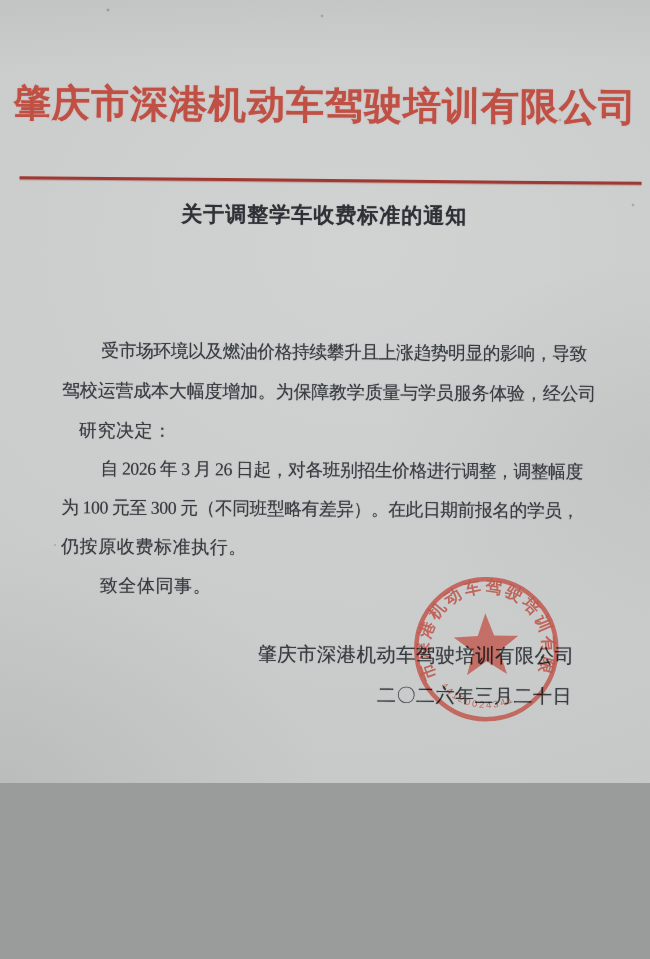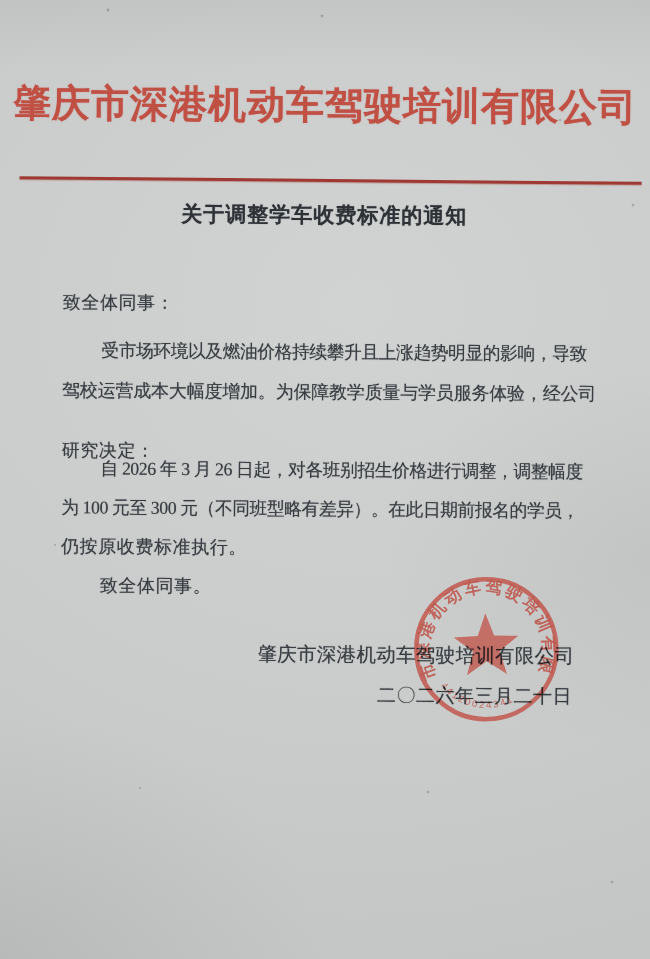--- a/index.html
+++ b/index.html
@@ -1,17 +1,17 @@
 <!DOCTYPE html>
 <html><head>
 <meta charset="utf-8">
 <style>
   html,body{margin:0;padding:0;background:#9a9c9b;}
   .page{
-    position:relative;width:650px;height:959px;overflow:hidden;
+    position:relative;width:650px;height:783px;overflow:hidden;
     font-family:"Liberation Serif","DejaVu Serif",serif;
     background:
       radial-gradient(2.5px 2.5px at 108px 10px, rgba(70,72,74,.55), transparent 75%),
       radial-gradient(2.5px 2.5px at 322px 16px, rgba(70,72,74,.45), transparent 75%),
       radial-gradient(2.5px 2.5px at 560px 120px, rgba(70,72,74,.4), transparent 75%),
       radial-gradient(2.5px 2.5px at 633px 205px, rgba(70,72,74,.45), transparent 75%),
       radial-gradient(2px 2px at 140px 788px, rgba(70,72,74,.45), transparent 75%),
       radial-gradient(2.5px 2.5px at 428px 792px, rgba(70,72,74,.4), transparent 75%),
       radial-gradient(2.5px 2.5px at 612px 882px, rgba(70,72,74,.45), transparent 75%),
       radial-gradient(2px 2px at 55px 545px, rgba(70,72,74,.4), transparent 75%),
@@ -61,25 +61,24 @@
 
 <div class="page">
   <div class="content">
 
     <div class="letterhead">肇庆市深港机动车驾驶培训有限公司</div>
 
     <div class="divider"></div>
 
     <div class="doc-title">关于调整学车收费标准的通知</div>
 
-    <div class="bline" style="top:292px;">致全体同事：</div>
 
     <div class="bline indent sq2" style="top:340px;">受市场环境以及燃油价格持续攀升且上涨趋势明显的影响，导致</div>
     <div class="bline sq1" style="top:380px;">驾校运营成本大幅度增加。为保障教学质量与学员服务体验，经公司</div>
-    <div class="bline" style="top:440px;">研究决定：</div>
+    <div class="bline" style="top:420px;margin-left:17px;">研究决定：</div>
 
     <div class="bline indent sq2" style="top:458px;">自 2026 年 3 月 26 日起，对各班别招生价格进行调整，调整幅度</div>
     <div class="bline sq2" style="top:497px;">为 100 元至 300 元（不同班型略有差异）。在此日期前报名的学员，</div>
     <div class="bline" style="top:536px;">仍按原收费标准执行。</div>
 
     <div class="bline indent" style="top:575px;">致全体同事。</div>
 
     <div class="sig sig-company">肇庆市深港机动车驾驶培训有限公司</div>
     <div class="sig sig-date">二〇二六年三月二十日</div>
 

